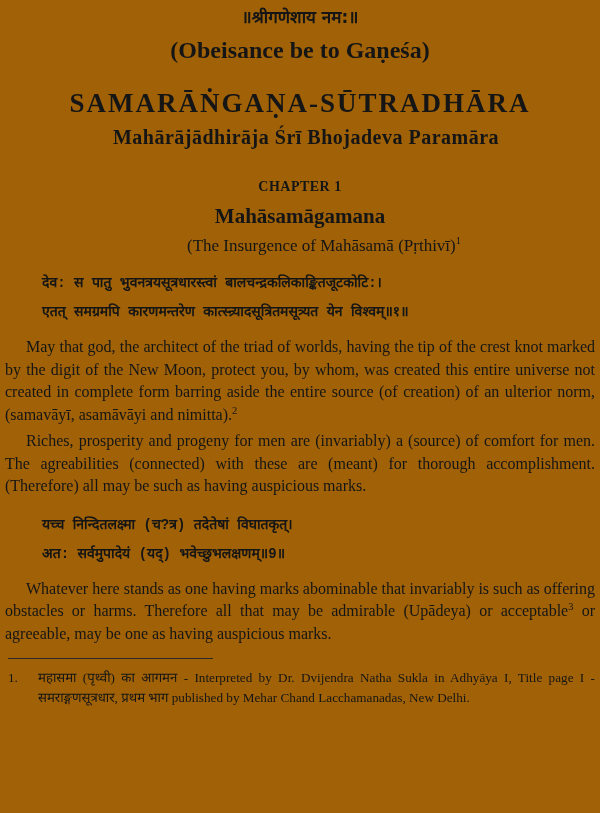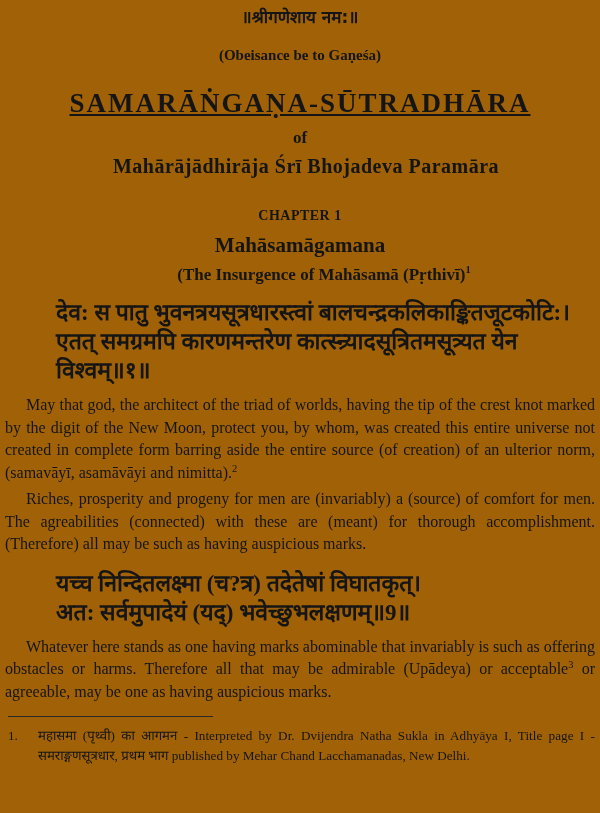--- a/index.html
+++ b/index.html
@@ -19,29 +19,28 @@
   }
   .center { text-align: center; }
   .invocation {
     font-family: "DejaVu Sans", sans-serif;
     font-weight: bold;
     font-size: 17px;
     line-height: 22px;
   }
   .obeisance {
     font-weight: bold;
-    font-size: 15px;
-    margin-top: 19px;
+    font-size: 24px;
+    margin-top: 9px;
   }
   .main-title {
     font-weight: bold;
     font-size: 27px;
     letter-spacing: 2px;
     margin-top: 24px;
-    text-decoration: underline;
   }
   .of-label {
     font-weight: bold;
     font-size: 17px;
     margin-top: 9px;
   }
   .author {
     font-weight: bold;
     font-size: 20px;
     margin-top: 7px;
@@ -53,30 +52,30 @@
     font-size: 14px;
     margin-top: 30px;
     letter-spacing: 0.5px;
   }
   .chapter-name {
     font-weight: bold;
     font-size: 21px;
     margin-top: 9px;
   }
   .chapter-subtitle {
-    font-weight: bold;
+    font-weight: normal;
     font-size: 17px;
     margin-top: 7px;
     padding-left: 48px;
   }
   .verse {
-    margin: 13px 10px 9px 56px;
-    font-family: Liberation Serif, serif;
+    margin: 13px 10px 9px 42px;
+    font-family: Liberation Mono, monospace;
     font-weight: bold;
-    font-size: 23px;
+    font-size: 14px;
     line-height: 29px;
   }
   .trans {
     margin: 4px 5px 0 5px;
     font-size: 16px;
     line-height: 22.5px;
     text-align: justify;
     text-indent: 21px;
   }
   sup {
@@ -102,21 +101,20 @@
 <body>
 
 <div class="page">
 
   <div class="invocation center">॥श्रीगणेशाय नम:॥</div>
 
   <div class="obeisance center">(Obeisance be to Gaṇeśa)</div>
 
   <div class="main-title center">SAMARĀṄGAṆA-SŪTRADHĀRA</div>
 
-  <div class="of-label center">of</div>
 
   <div class="author center">Mahārājādhirāja Śrī Bhojadeva Paramāra</div>
 
   <div class="chapter-heading center">CHAPTER 1</div>
 
   <div class="chapter-name center">Mahāsamāgamana</div>
 
   <div class="chapter-subtitle center"><span>(The Insurgence of Mahāsamā (Pṛthivī)</span><sup>1</sup></div>
 
   <div class="verse">

